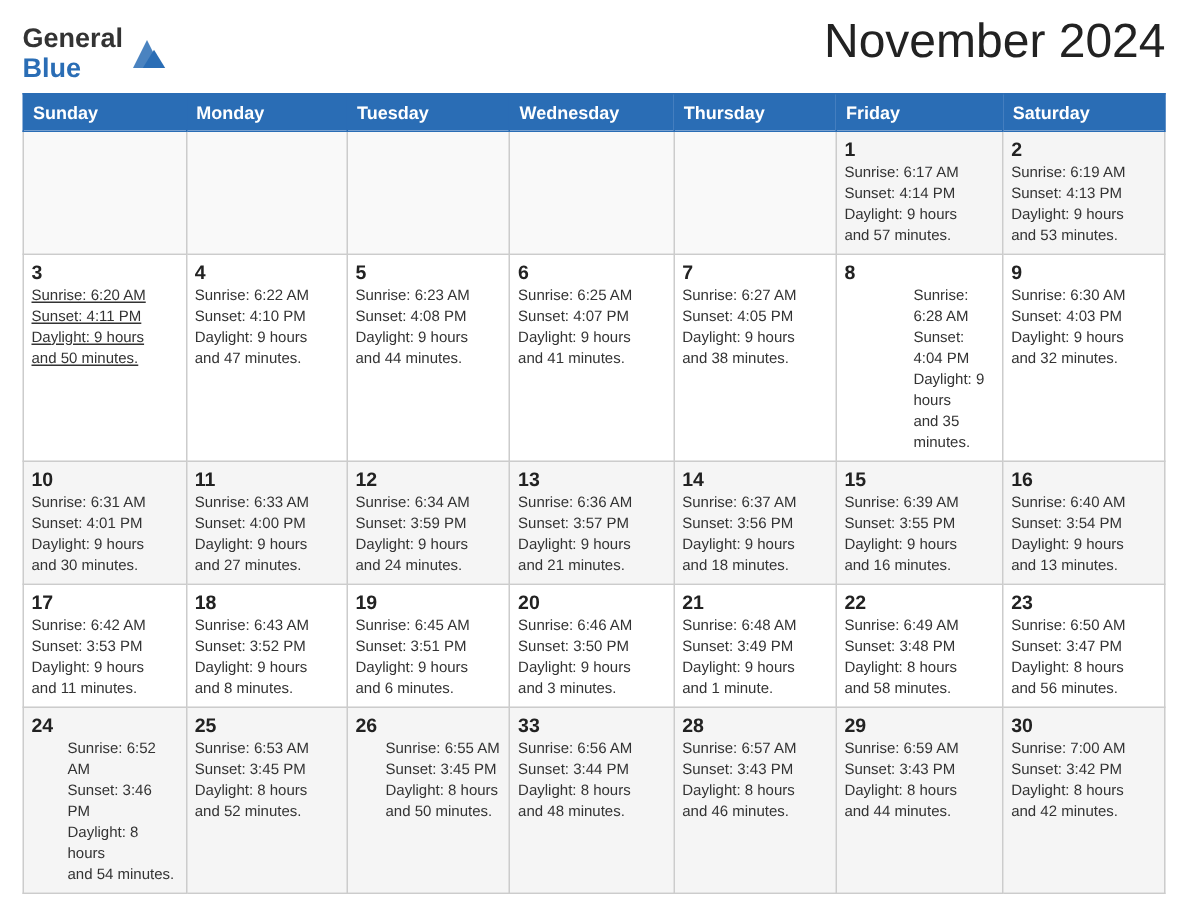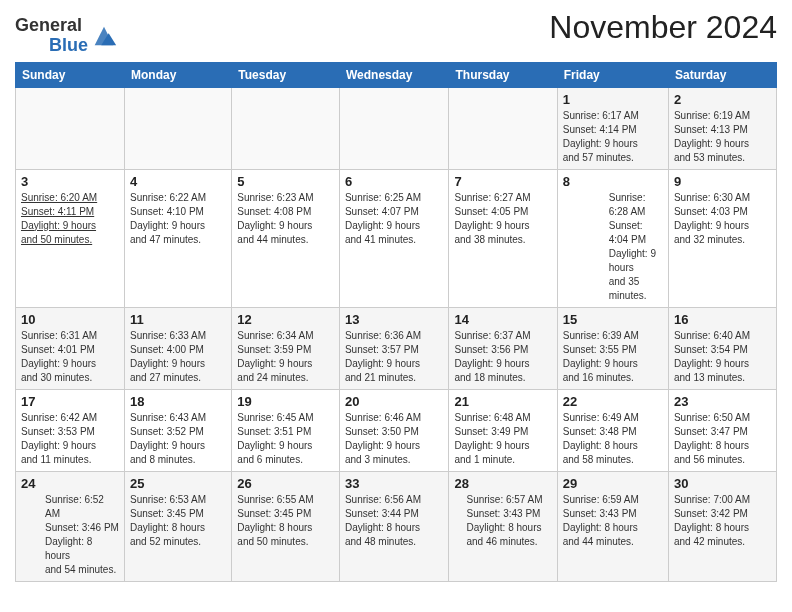--- a/index.html
+++ b/index.html
@@ -23,21 +23,21 @@
       display: flex;
       align-items: center;
       margin-top: 6px;
     }
     .logo-text {
       font-size: 18px;
       font-weight: bold;
       line-height: 1.1;
     }
     .logo-general { color: #333; }
-    .logo-blue { color: #2a6db5; margin-left: 34px; }
+    .logo-blue { color: #2a6db5; }
     .logo-icon {
       width: 28px;
       height: 28px;
       margin-left: 2px;
     }
     .title-block {
       text-align: right;
     }
     .month-title {
       font-size: 32px;
@@ -317,35 +317,35 @@
           </td>
           <td>
             <span class="day-number">25</span>
             <div class="day-info" style="white-space: pre-line;">Sunrise: 6:53 AM
 Sunset: 3:45 PM
 Daylight: 8 hours
 and 52 minutes.</div>
           </td>
           <td>
             <span class="day-number">26</span>
-            <div class="day-info" style="white-space: pre-line;">Sunrise: 6:55 AM
+            <div class="day-info" style="white-space: pre-line; margin-left: 20px;">Sunrise: 6:55 AM
 Sunset: 3:45 PM
 Daylight: 8 hours
 and 50 minutes.</div>
           </td>
           <td>
             <span class="day-number">33</span>
             <div class="day-info" style="white-space: pre-line;">Sunrise: 6:56 AM
 Sunset: 3:44 PM
 Daylight: 8 hours
 and 48 minutes.</div>
           </td>
           <td>
             <span class="day-number">28</span>
-            <div class="day-info" style="white-space: pre-line; margin-left: 12px;">Sunrise: 6:57 AM
+            <div class="day-info" style="white-space: pre-line;">Sunrise: 6:57 AM
 Sunset: 3:43 PM
 Daylight: 8 hours
 and 46 minutes.</div>
           </td>
           <td>
             <span class="day-number">29</span>
             <div class="day-info" style="white-space: pre-line;">Sunrise: 6:59 AM
 Sunset: 3:43 PM
 Daylight: 8 hours
 and 44 minutes.</div>

